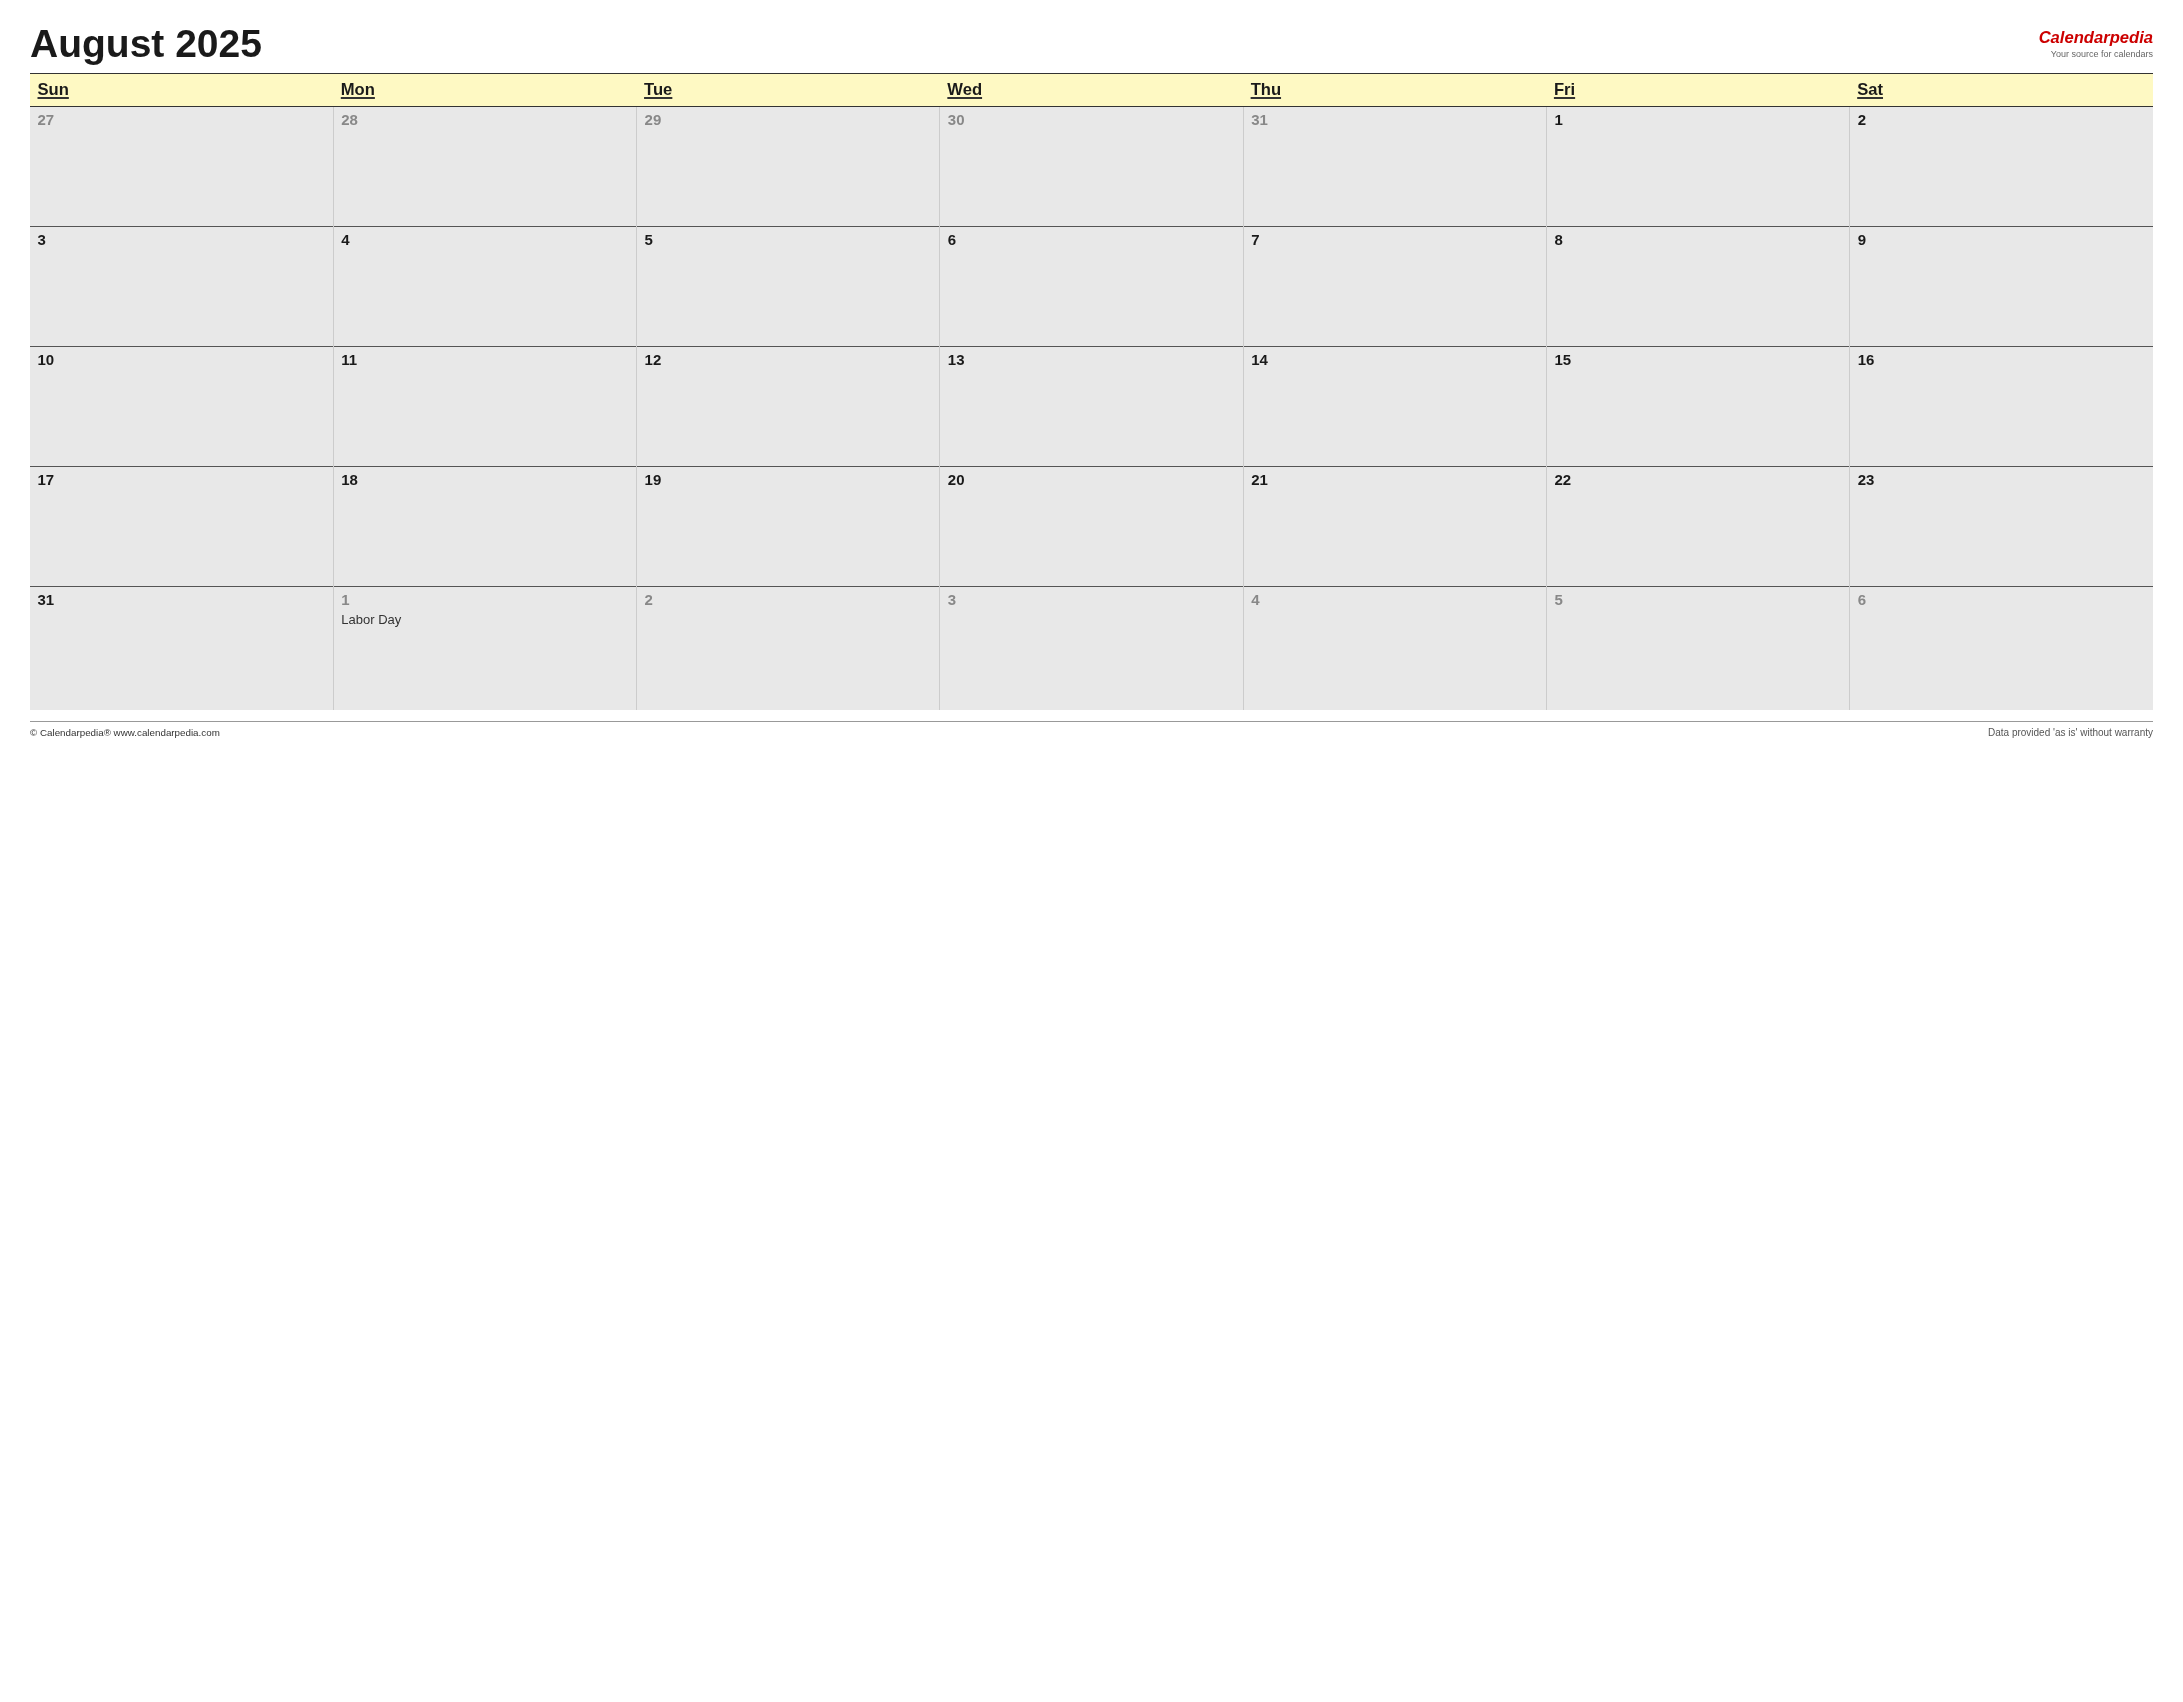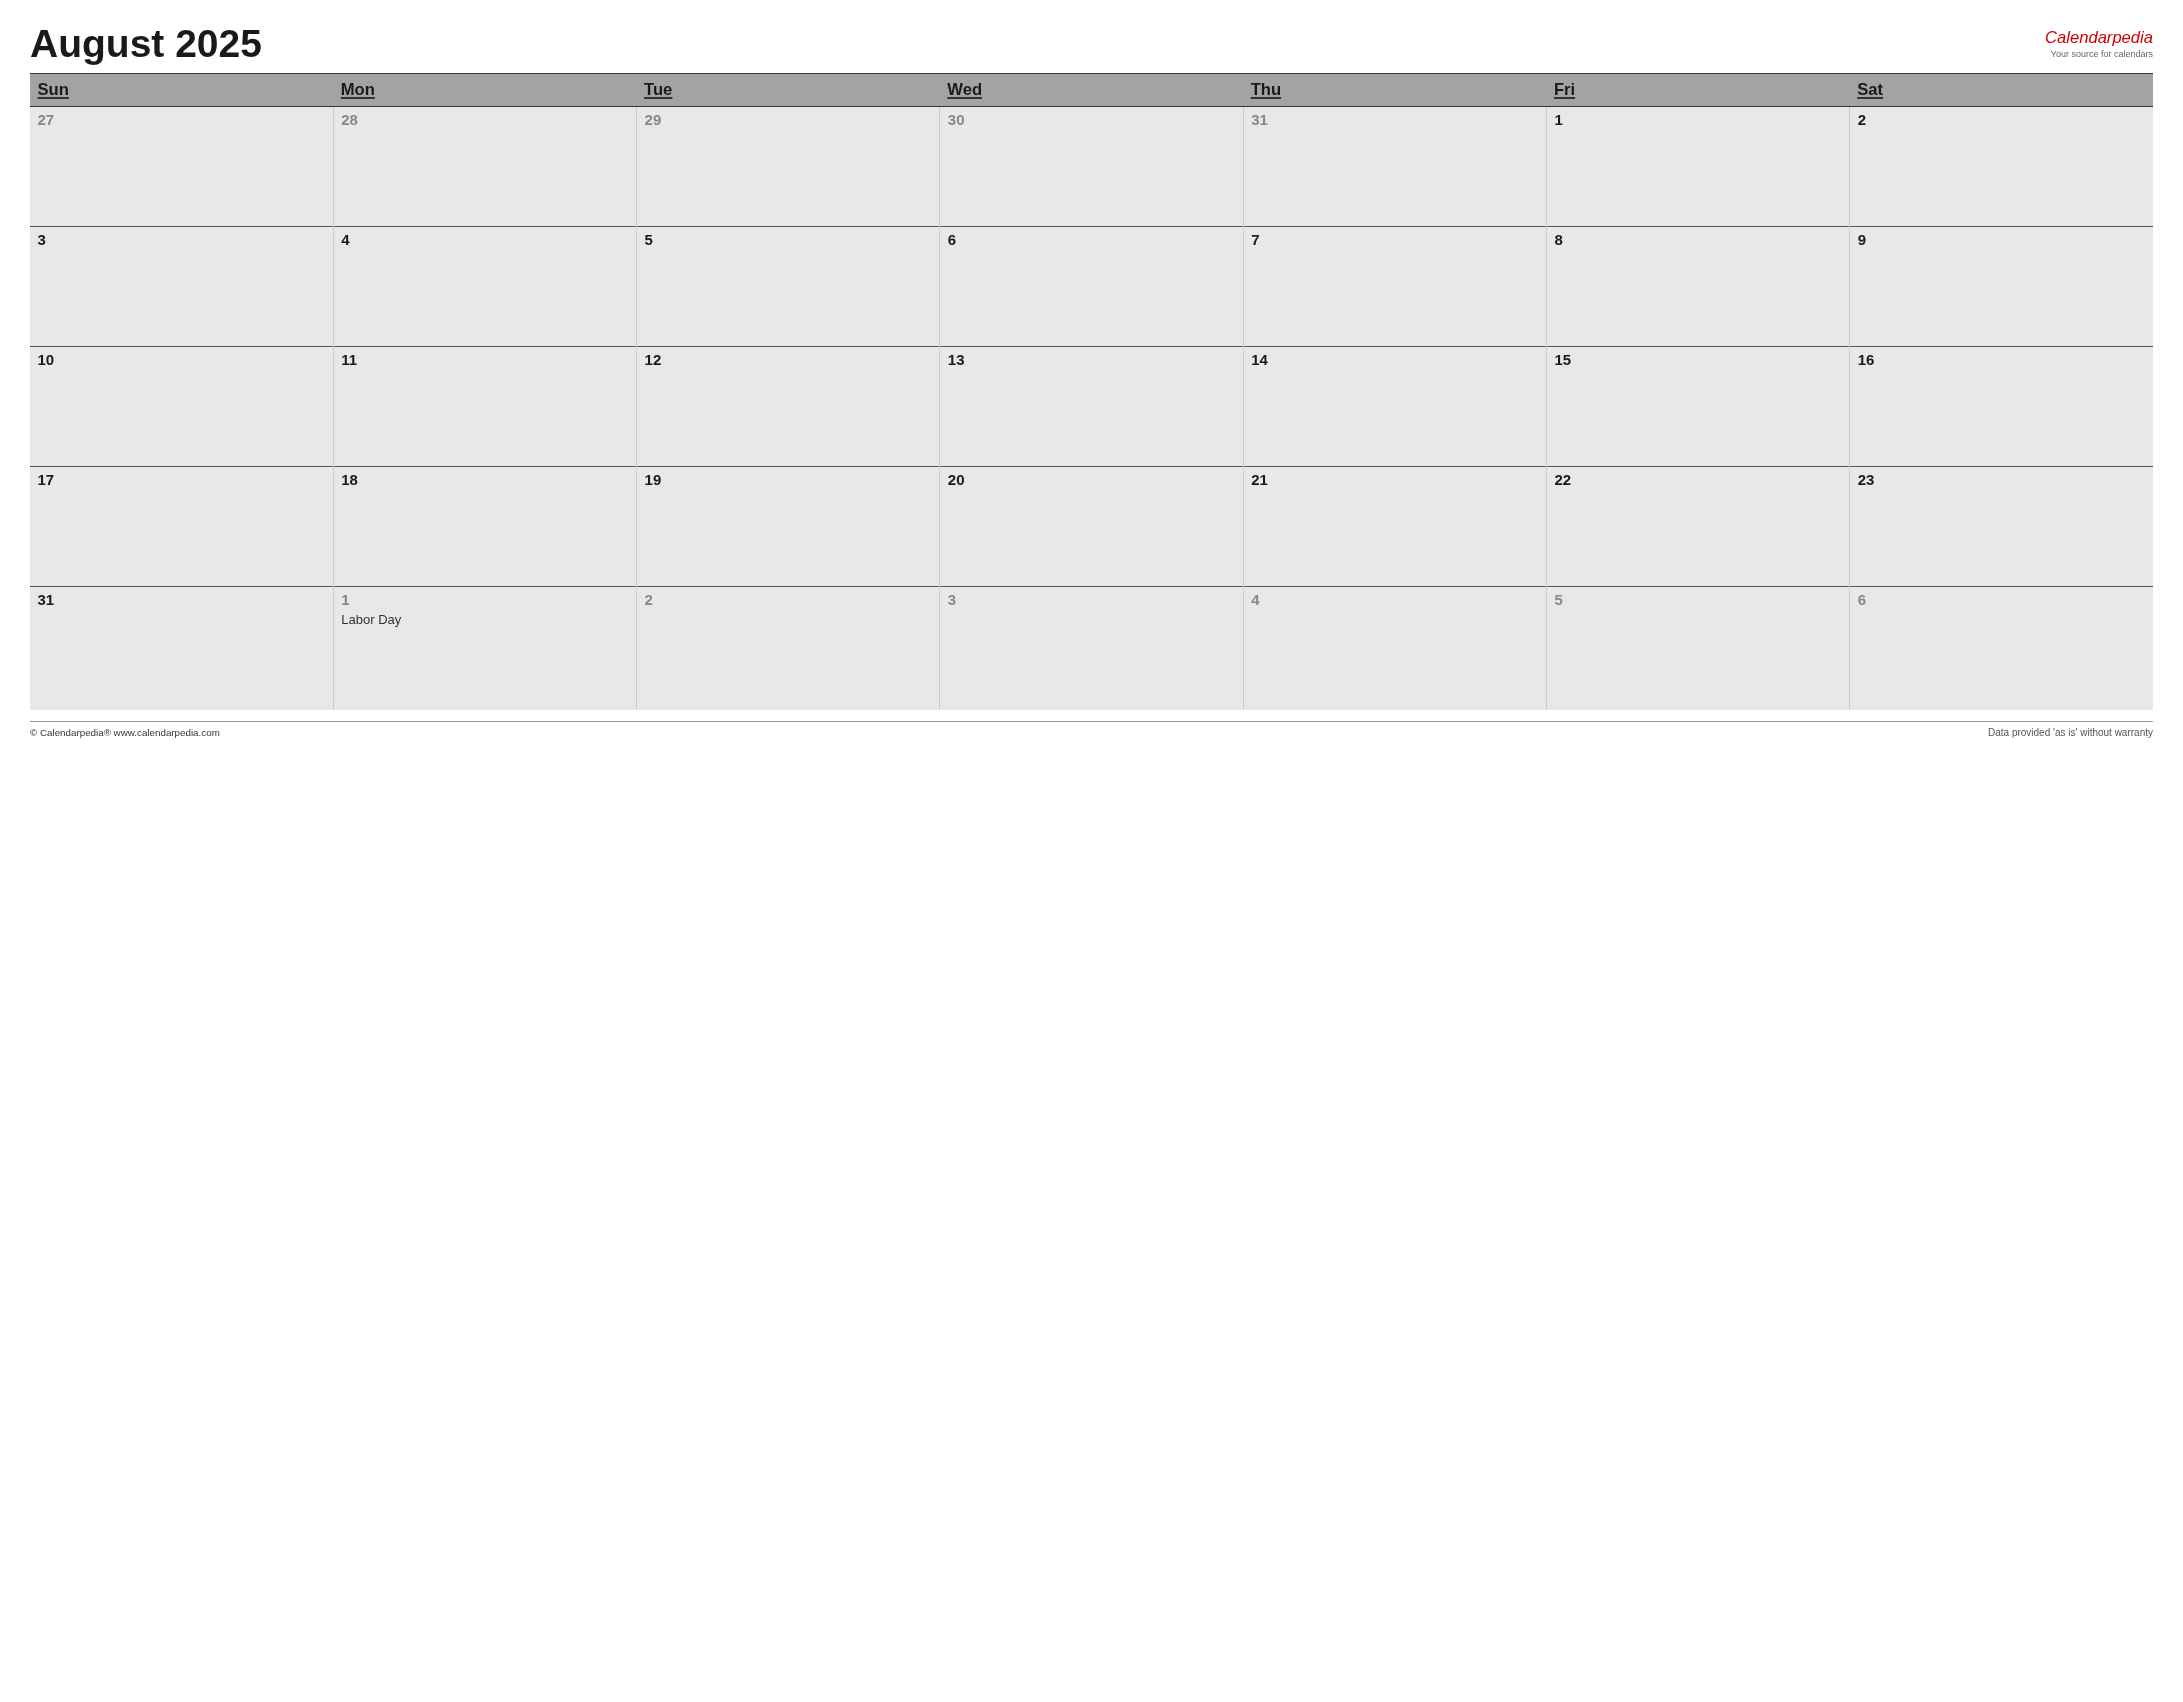--- a/index.html
+++ b/index.html
@@ -31,21 +31,21 @@
     }
 
     .brand-logo {
       text-align: right;
       line-height: 1.3;
     }
 
     .brand-name {
       font-size: 16.6px;
       color: #333;
-      font-weight: normal;
+      font-weight: bold;
     }
 
     .brand-name span {
       color: #cc0000;
       font-style: italic;
     }
 
     .brand-tagline {
       font-size: 9px;
       color: #666;
@@ -58,21 +58,21 @@
       border-top: 1.5px solid #333;
     }
 
     .calendar-grid th {
       border-bottom: 1.5px solid #333;
       padding: 6px 7.5px;
       text-align: left;
       font-size: 16.6px;
       font-weight: bold;
       color: #1a1a1a;
-      background: #a3a3a3;
+      background: #fef9c3;
       text-decoration: underline;
       text-decoration-color: #333;
       text-decoration-thickness: 1.5px;
       text-underline-offset: 2.3px;
     }
 
     .calendar-grid td {
       border-top: 1.5px solid #555;
       border-right: 0.8px solid #ccc;
       vertical-align: top;

